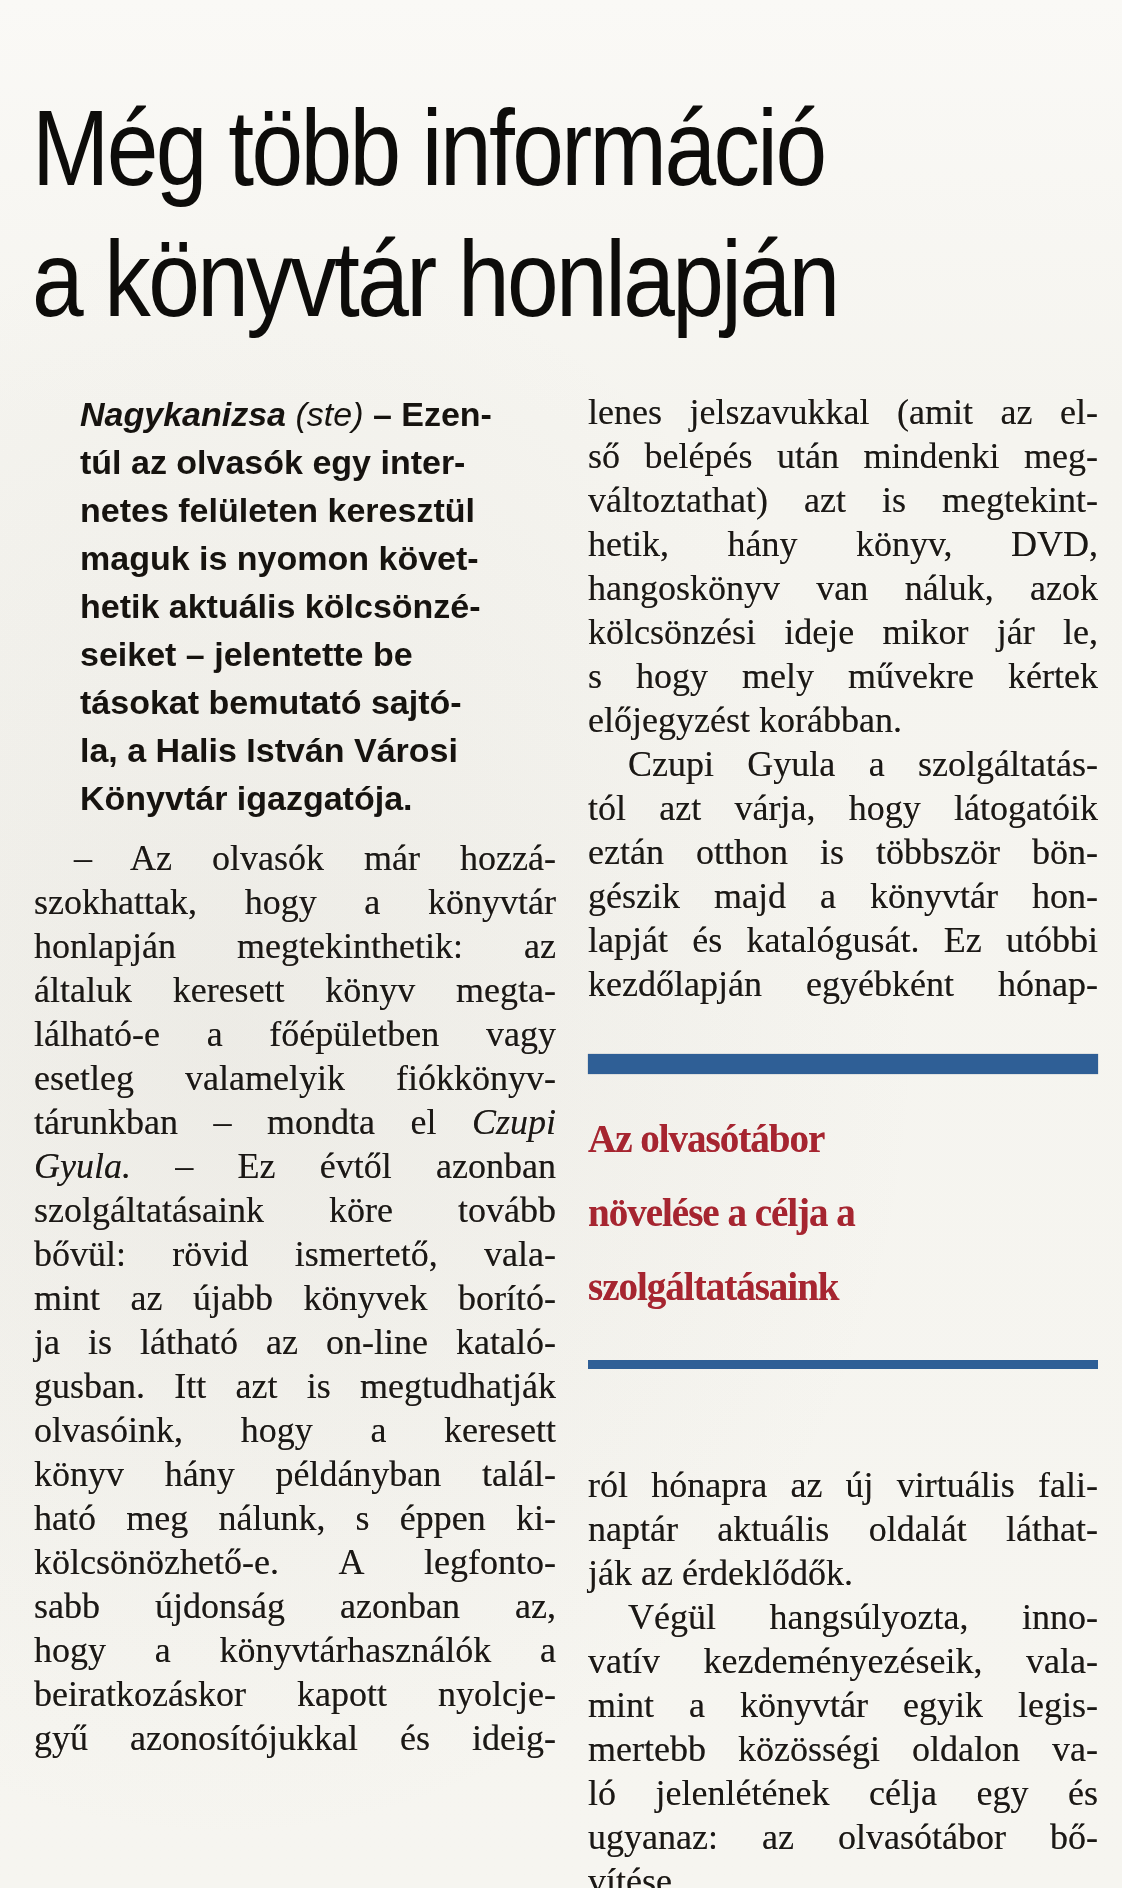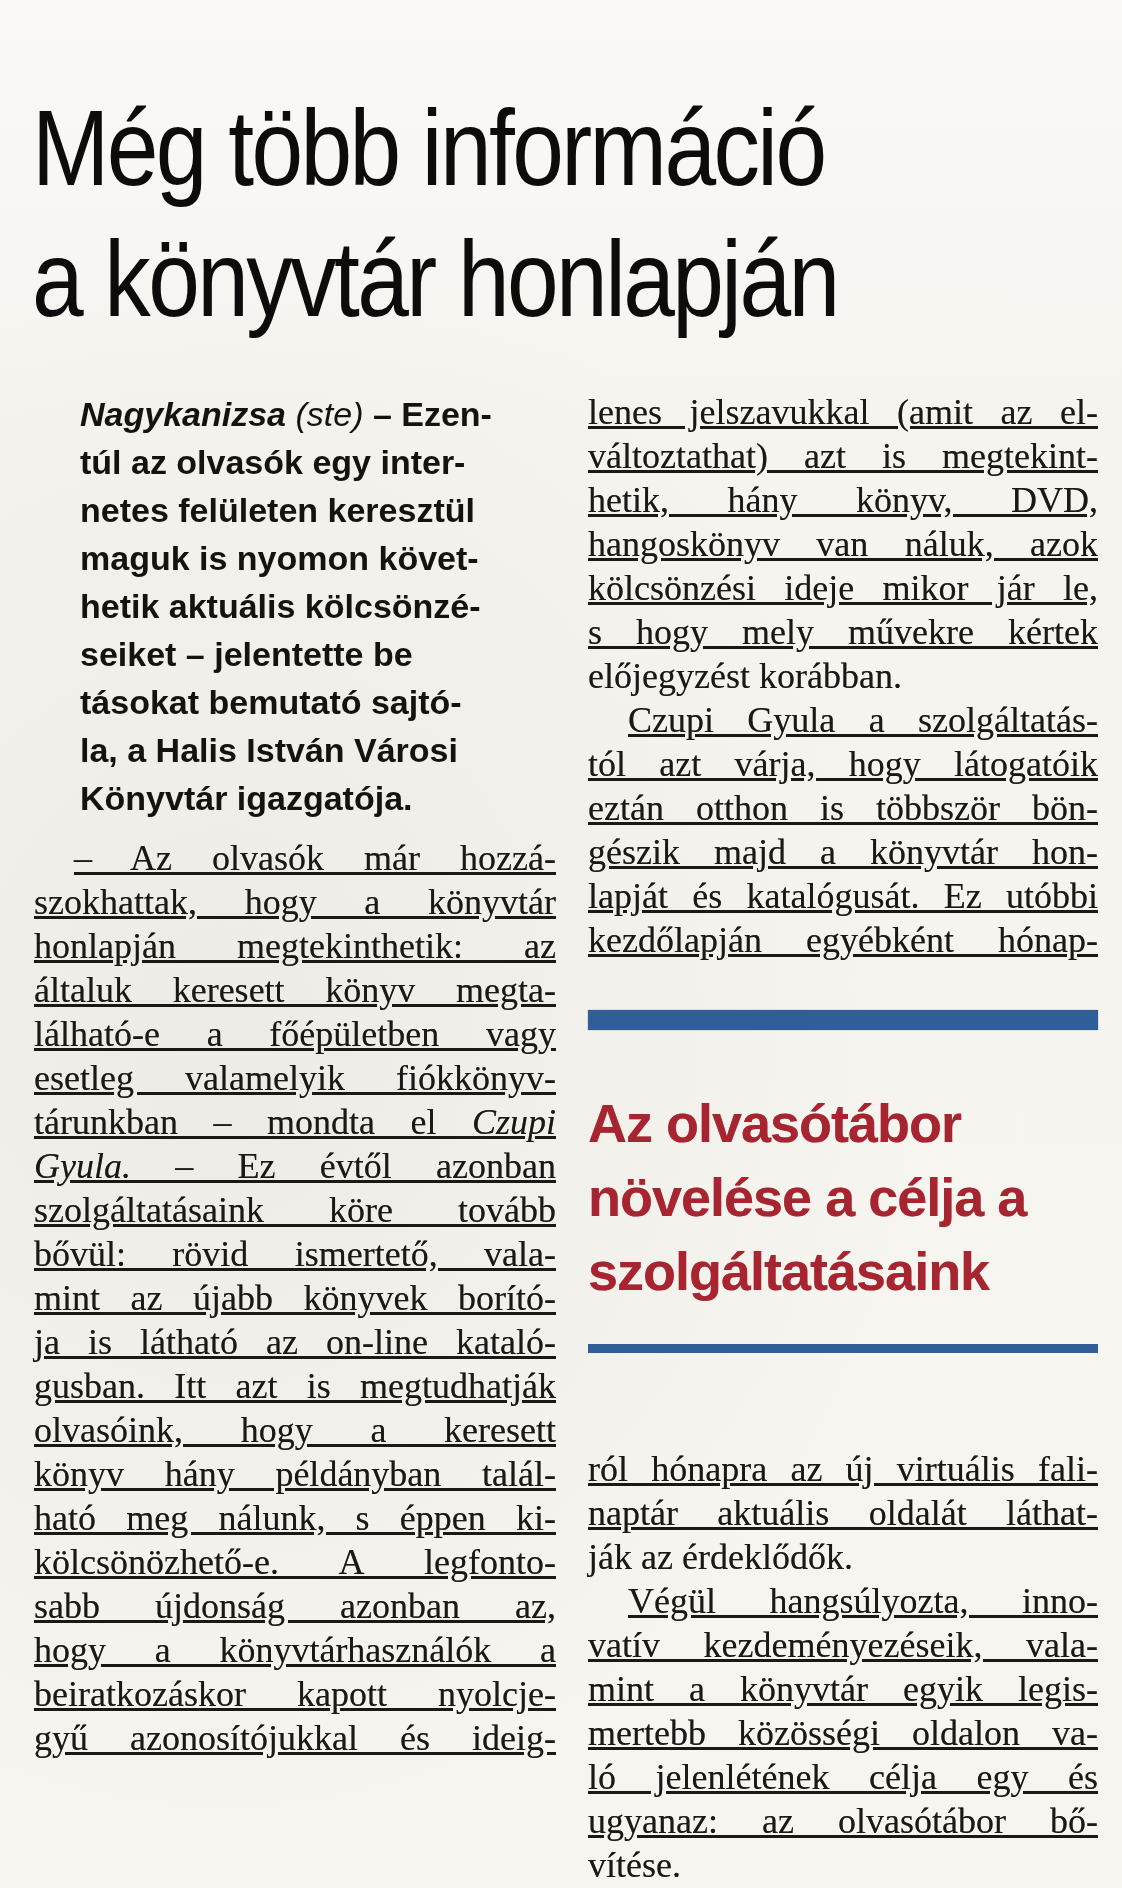--- a/index.html
+++ b/index.html
@@ -42,34 +42,34 @@
     font-family:"Liberation Sans", sans-serif;
     font-weight:700;
     font-size:34px;
     color:#16130f;
     padding-left:46px;
   }
   .lead .line{line-height:48px;white-space:nowrap;}
   
   .body-para{font-size:36px;text-shadow:0 0 0.5px rgba(25,22,18,0.55);}
   .body-para .line{line-height:44px;}
-  .line.j{text-align:justify;text-align-last:justify;text-decoration:underline;}
+  .line.j{text-align:justify;text-align-last:justify;}
   .line.ind{padding-left:40px;}
   .seg-bi{font-style:italic;}
   .seg-i{font-style:italic;font-weight:400;}
   .mt-body{margin-top:14px;}
   
   .rule{width:100%;background:var(--accent-blue);}
   .rule-thick{height:20px;margin-top:48px;box-shadow:0 0 1px rgba(30,60,100,0.6);}
   .rule-thin{height:9px;margin-top:36px;}
   .pull-quote{
-    margin-top:56px;
-    font-family:Liberation Sans, sans-serif;
+    margin-top:28px;
+    font-family:Liberation Serif, serif;
     font-weight:700;
-    font-size:54px;
+    font-size:39px;
     letter-spacing:-1px;
     color:var(--accent-red);
     text-shadow:0 0 0.6px rgba(166,37,48,0.5);
   }
   .pull-quote .line{line-height:74px;white-space:nowrap;}
   .mt-after-rule{margin-top:94px;}
 </style>
 </head>
 <body>
 
@@ -113,20 +113,21 @@
         <div class="line j">sabb újdonság azonban az,</div>
         <div class="line j">hogy a könyvtárhasználók a</div>
         <div class="line j">beiratkozáskor kapott nyolcje-</div>
         <div class="line j">gyű azonosítójukkal és ideig-</div>
       </div>
   </div>
 
   <div class="col col-right">
     <div class="body-para">
         <div class="line j">lenes jelszavukkal (amit az el-</div>
+        <div class="line j">ső belépés után mindenki meg-</div>
         <div class="line j">változtathat) azt is megtekint-</div>
         <div class="line j">hetik, hány könyv, DVD,</div>
         <div class="line j">hangoskönyv van náluk, azok</div>
         <div class="line j">kölcsönzési ideje mikor jár le,</div>
         <div class="line j">s hogy mely művekre kértek</div>
         <div class="line">előjegyzést korábban.</div>
       </div>
     <div class="body-para">
         <div class="line j ind">Czupi Gyula a szolgáltatás-</div>
         <div class="line j">tól azt várja, hogy látogatóik</div>

